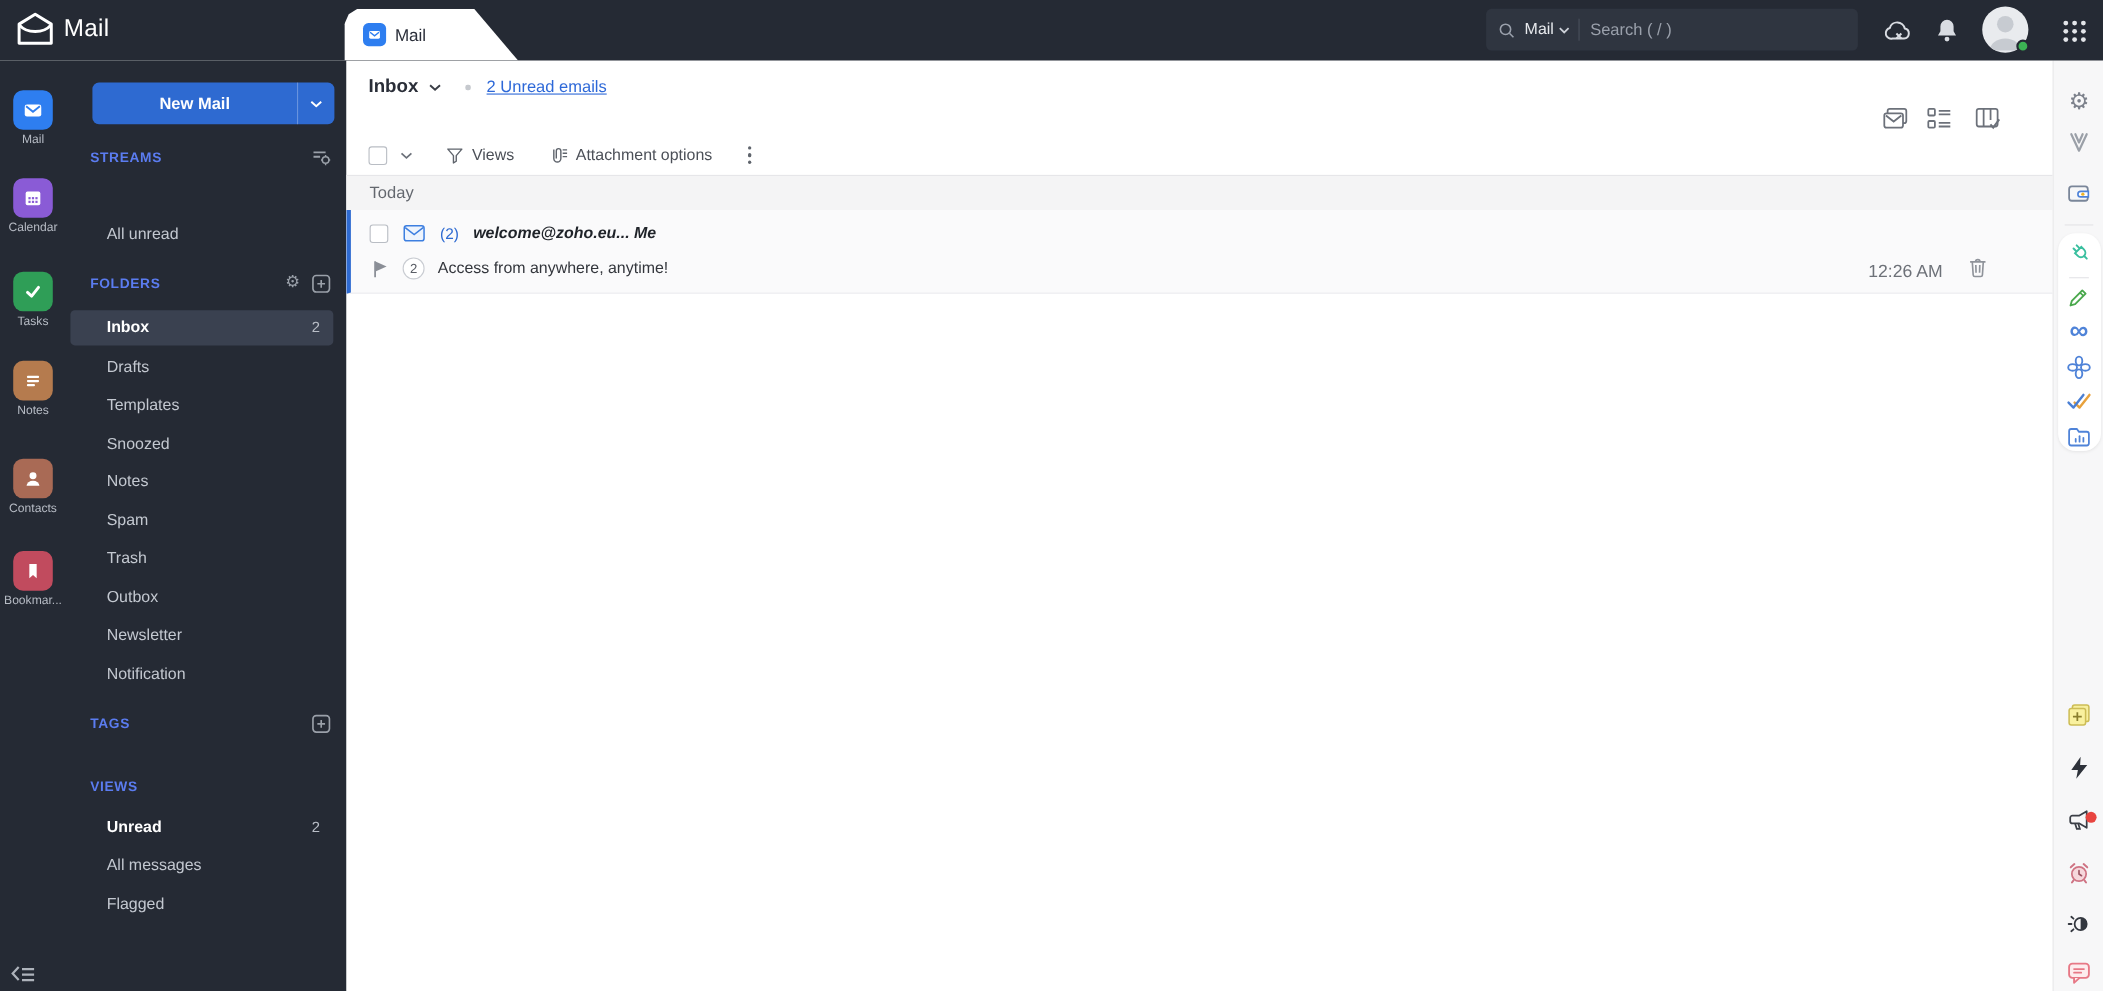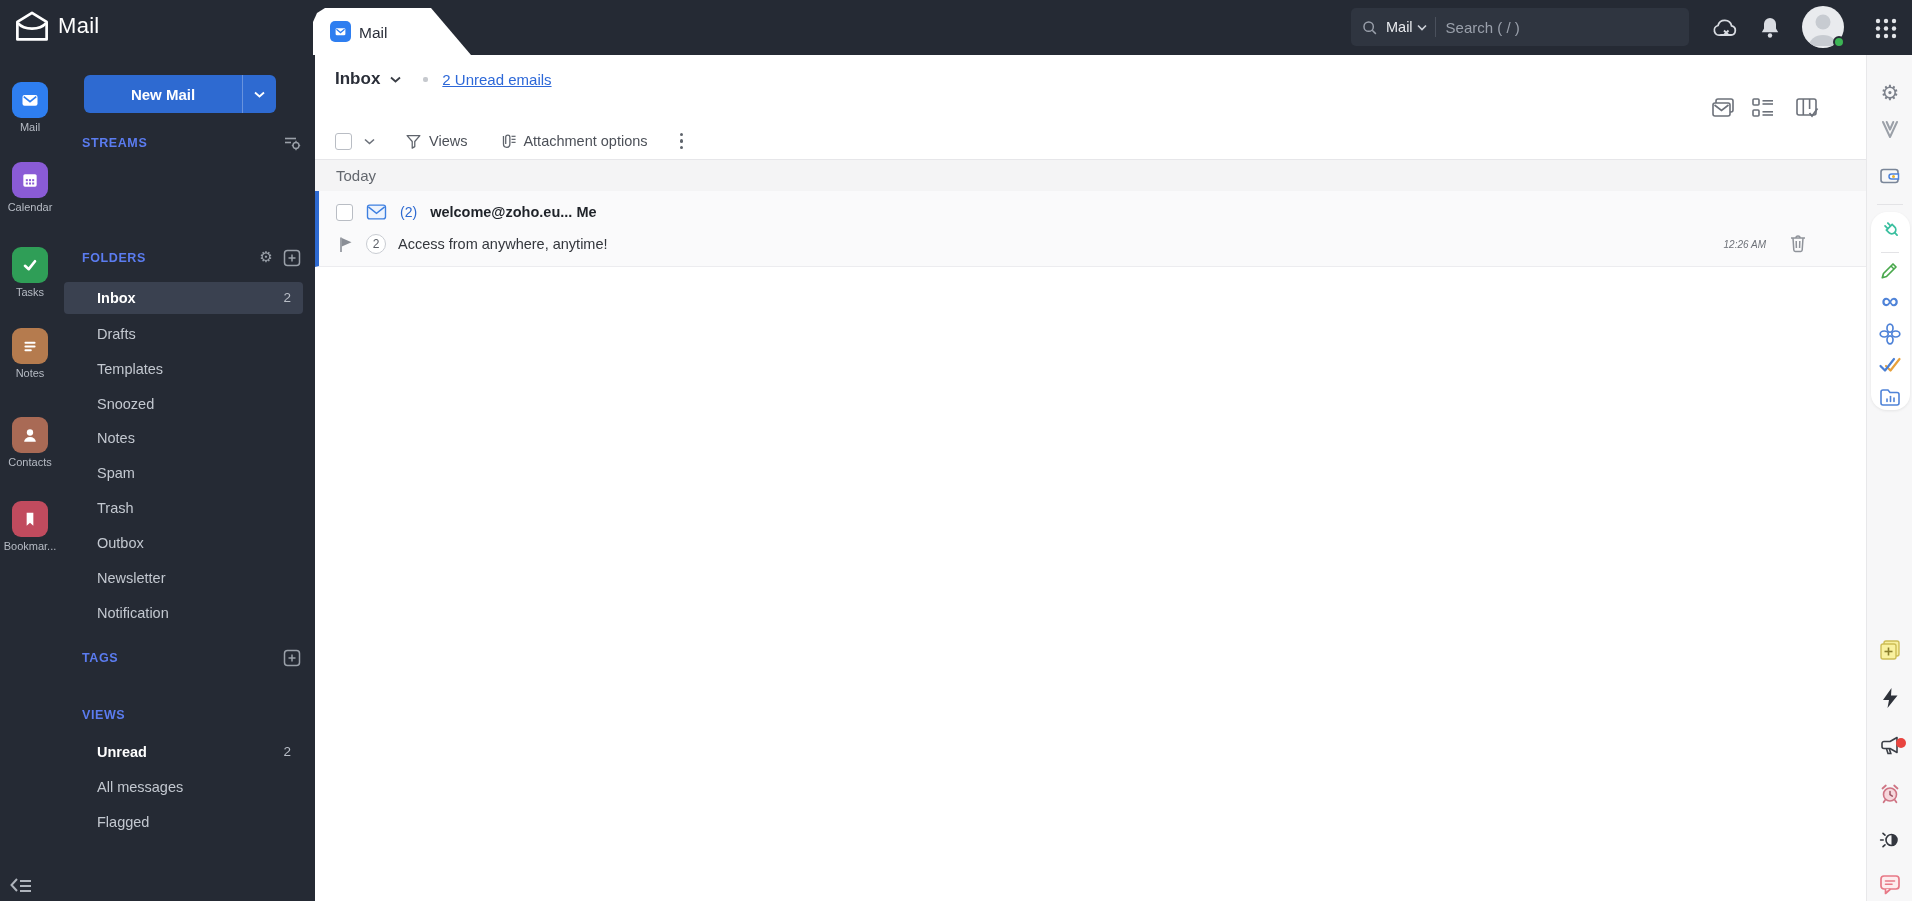--- a/index.html
+++ b/index.html
@@ -24,21 +24,21 @@
     background:#3cb454; border:2px solid #252a34; }
 
   
   #left-rail { position:absolute; left:0; top:55px; width:60px; height:846px; background:#252a34; }
   .rail-app { position:absolute; left:0; width:60px; text-align:center; cursor:pointer; }
   .tile { width:36px; height:36px; border-radius:9px; margin:0 auto; display:flex; align-items:center; justify-content:center; }
   .rail-label { display:block; margin-top:3px; font-size:11px; color:#b6bbc4; white-space:nowrap; overflow:hidden; }
 
   
   #sidebar { position:absolute; left:60px; top:55px; width:255px; height:846px; background:#252a34; }
-  #new-mail { position:absolute; left:24px; top:20px; width:192px; height:38px; background:#2e6ad1; border-radius:6px;
+  #new-mail { position:absolute; left:24px; top:20px; width:220px; height:38px; background:#2e6ad1; border-radius:6px;
     display:flex; align-items:center; cursor:pointer; }
   #new-mail-label { flex:1; text-align:center; color:#fff; font-size:15px; font-weight:bold; }
   #new-mail-split { width:34px; height:38px; border-left:1px solid rgba(255,255,255,.28); display:flex; align-items:center; justify-content:center; }
   .sb-header { position:absolute; left:22px; height:34px; line-height:34px; color:#5b7cf0; font-weight:bold;
     font-size:12.5px; letter-spacing:.6px; }
   .sb-item { position:absolute; left:4px; right:12px; height:34px; line-height:34px; padding-left:33px;
     color:#c3c8d0; font-size:14.5px; border-radius:4px; cursor:pointer; }
   .sb-item.selected { background:#3a4150; color:#fff; font-weight:bold; }
   .sb-item.bold { color:#fff; font-weight:bold; }
   .sb-count { position:absolute; right:12px; top:0; font-size:13.5px; color:#b9bec7; font-weight:normal; }
@@ -65,25 +65,25 @@
   #kebab { display:flex; flex-direction:column; gap:3px; cursor:pointer; padding:4px; }
   #kebab span { width:3.5px; height:3.5px; border-radius:50%; background:#5f646c; }
 
   #today-band { position:absolute; left:0; top:104px; width:1551px; height:32px; background:#f4f4f5;
     border-top:1px solid #e6e6e9; line-height:32px; padding-left:21px; font-size:15px; color:#63676e; }
   #email-row { position:absolute; left:0; top:136px; width:1551px; height:76px; background:#fafafb;
     border-left:4px solid #2e6ad1; border-bottom:1px solid #ececef; cursor:pointer; }
   .row-l1 { position:absolute; left:17px; top:12px; display:flex; align-items:center; gap:13px; }
   .row-l2 { position:absolute; left:19px; top:43px; display:flex; align-items:center; gap:12px; }
   #email-count { color:#2e6ad1; font-size:14px; }
-  #email-sender { color:#1f2329; font-size:14.5px; font-weight:bold; }
+  #email-sender { color:#1f2329; font-size:14.5px; font-weight:bold;font-style:italic; }
   #thread-badge { width:20px; height:20px; border:1px solid #c9ccd2; border-radius:50%; background:#fff;
     font-size:12px; color:#5a5e66; display:flex; align-items:center; justify-content:center; }
   #email-subject { color:#33363c; font-size:14.5px; }
-  #email-time { position:absolute; right:100px; top:48px; font-size:10px; color:#6d7178;font-style:italic; }
+  #email-time { position:absolute; right:100px; top:48px; font-size:16px; color:#6d7178; }
   #row-trash { position:absolute; right:58px; top:42px; width:20px; height:20px; cursor:pointer; }
 
   
   #right-rail { position:absolute; left:1866px; top:55px; width:46px; height:846px; background:#f7f7f8;
     border-left:1px solid #e8e8ea; }
   .rr-icon { position:absolute; left:11px; width:24px; height:24px; cursor:pointer; display:flex;
     align-items:center; justify-content:center; }
   #rr-panel { position:absolute; left:4px; top:157px; width:39px; height:198px; background:#fff; border-radius:16px;
     box-shadow:0 1px 3px rgba(0,0,0,.08); }
   .rr-div { position:absolute; left:10px; width:26px; height:1px; background:#e3e3e6; }
@@ -232,20 +232,21 @@
     <line x1="2" y1="4.5" x2="13" y2="4.5" stroke="#9aa0a9" stroke-width="1.6"></line>
     <line x1="2" y1="8.5" x2="8" y2="8.5" stroke="#9aa0a9" stroke-width="1.6"></line>
     <circle cx="13" cy="11.5" r="3" fill="none" stroke="#9aa0a9" stroke-width="1.4"></circle>
     <g stroke="#9aa0a9" stroke-width="1.3">
         <line x1="13" y1="6.8" x2="13" y2="8.2"></line>
         <line x1="13" y1="14.8" x2="13" y2="16.2"></line>
     <line x1="8.8" y1="11.5" x2="10.2" y2="11.5"></line>
         <line x1="15.8" y1="11.5" x2="17.2" y2="11.5"></line>
       </g>
   </svg>
+  <div class="sb-item" style="top:141px"><span>All unread</span></div>
 
   <div class="sb-header" style="top:186px">FOLDERS</div>
   <span class="hdr-icon" style="right:40px; top:193px; font-size:15px; color:#9aa0a9; line-height:18px; text-align:center">⚙</span>
   <svg class="hdr-icon" style="right:14px; top:194px" viewBox="0 0 18 18">
     <rect x="1.5" y="1.5" width="15" height="15" rx="3" fill="none" stroke="#9aa0a9" stroke-width="1.5"></rect>
     <line x1="9" y1="5.5" x2="9" y2="12.5" stroke="#9aa0a9" stroke-width="1.5"></line>
     <line x1="5.5" y1="9" x2="12.5" y2="9" stroke="#9aa0a9" stroke-width="1.5"></line>
   </svg>
   <div class="sb-item selected" style="top:227px; height:32px; line-height:32px">
     <span>Inbox</span>

